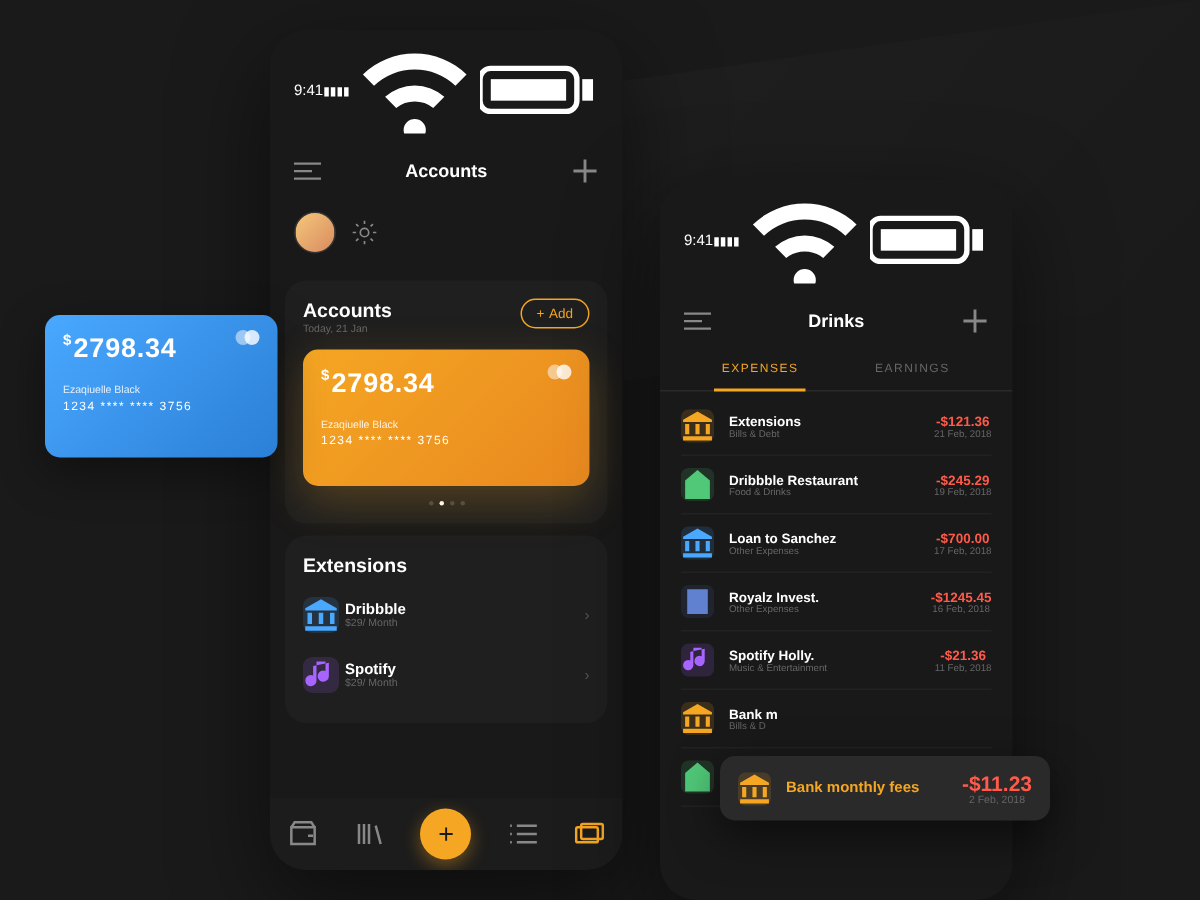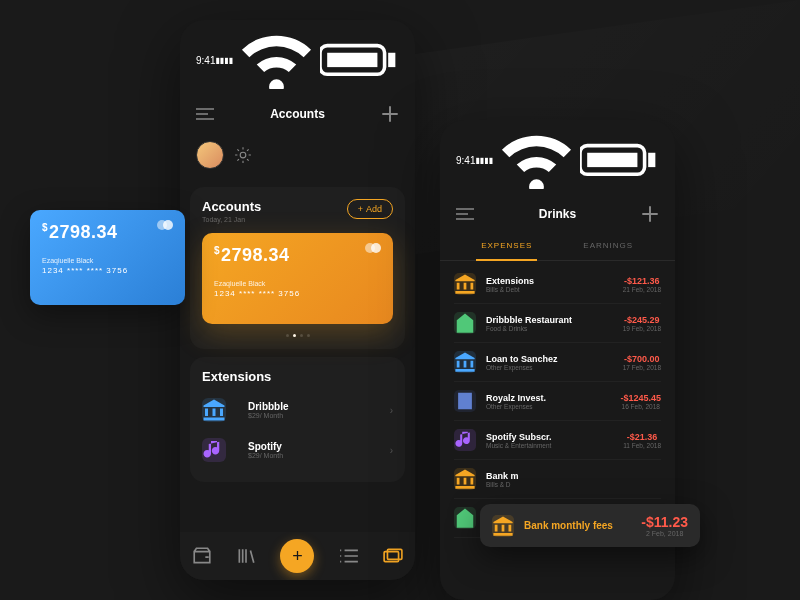--- a/index.html
+++ b/index.html
@@ -40,21 +40,21 @@
 .card-logo { position: absolute; top: 10px; right: 10px; width: 18px; height: 12px; }
 .card-logo::before, .card-logo::after { content: ''; position: absolute; width: 10px; height: 10px; border-radius: 50%; background: rgba(255,255,255,0.5); }
 .card-logo::after { left: 6px; background: rgba(255,255,255,0.8); }
 
 .floating-card { position: absolute; left: 30px; top: 210px; width: 155px; height: 95px; z-index: 10; }
 
 .dots { display: flex; justify-content: center; gap: 4px; margin-top: 10px; }
 .dot { width: 3px; height: 3px; border-radius: 50%; background: #444; }
 .dot.active { background: #fff; }
 
-.ext-item { display: flex; align-items: center; gap: 22px; padding: 8px 0; }
+.ext-item { display: flex; align-items: center; gap: 4px; padding: 8px 0; }
 .ext-icon { width: 24px; height: 24px; border-radius: 6px; display: flex; align-items: center; justify-content: center; font-size: 11px; }
 .ext-icon.blue { background: rgba(74,168,255,0.15); color: #4aa8ff; }
 .ext-icon.purple { background: rgba(168,100,255,0.15); color: #a864ff; }
 .ext-info { flex: 1; }
 .ext-name { font-size: 10px; font-weight: 600; }
 .ext-price { font-size: 7px; color: #666; }
 .chev { color: #555; font-size: 10px; }
 
 .tabbar { position: absolute; bottom: 0; left: 0; right: 0; height: 48px; background: #1c1c1c; display: flex; justify-content: space-around; align-items: center; }
 .tab-ic { width: 20px; height: 20px; color: #888; cursor: pointer; display: flex; align-items: center; justify-content: center; }
@@ -312,21 +312,21 @@
       <div class="txn-date">16 Feb, 2018</div>
     </div>
       </div>
       <div class="txn">
     <div class="txn-ic purple">
           <svg viewBox="0 0 16 16">
             <path fill="currentColor" d="M6 2v8.5a2.5 2.5 0 11-1.5-2.3V4l7-1.5v6a2.5 2.5 0 11-1.5-2.3V2z"></path>
           </svg>
         </div>
     <div class="txn-info">
-      <div class="txn-name">Spotify Subscr.</div>
+      <div class="txn-name">Spotify Holly.</div>
       <div class="txn-cat">Music &amp; Entertainment</div>
     </div>
     <div class="txn-right">
       <div class="txn-amt">-$21.36</div>
       <div class="txn-date">11 Feb, 2018</div>
     </div>
       </div>
       <div class="txn">
     <div class="txn-ic orange">
           <svg viewBox="0 0 16 16">

